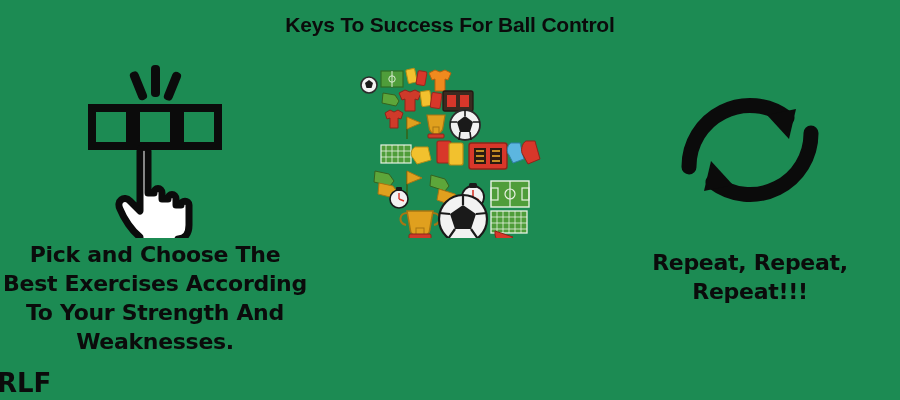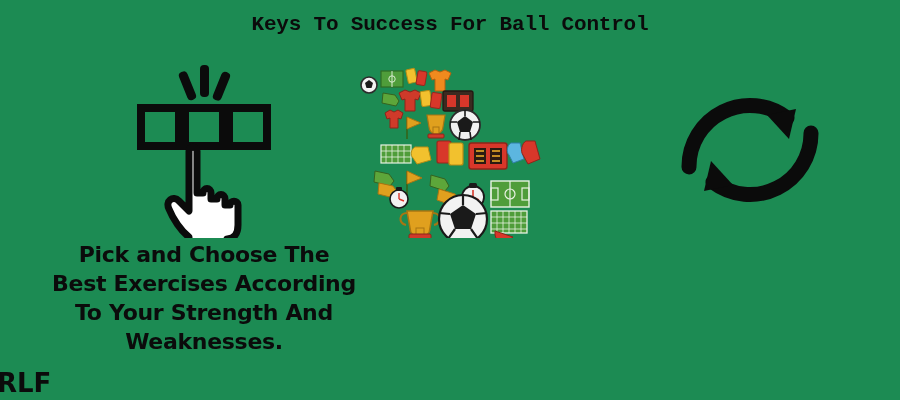--- a/index.html
+++ b/index.html
@@ -18,33 +18,33 @@
     height: 400px;
     background: #1c8b53;
     overflow: hidden;
   }
   #page-title {
     position: absolute;
     top: 13px;
     left: 0;
     width: 900px;
     text-align: center;
-    font-family: Liberation Mono, monospace;
+    font-family: Liberation Sans, sans-serif;
     font-weight: bold;
     font-size: 21px;
     letter-spacing: -0.2px;
     color: #0b0b0b;
     line-height: 1.1;
   }
   .column {
     position: absolute;
     top: 60px;
     height: 330px;
   }
-  #column-pick   { left: 12px;   width: 310px; padding-left: 37px; }
+  #column-pick   { left: 0px;   width: 310px; }
   #column-equip  { left: 310px; width: 285px; }
   #column-repeat { left: 600px; width: 300px; }
 
   .icon-area {
     height: 180px;
     display: flex;
     align-items: center;
     justify-content: center;
   }
   .caption {
@@ -263,16 +263,17 @@
 
             <path d="M136 58 A61 61 0 0 1 38 107"></path>
           </g>
 
           <path d="M92 40 L121 34 L114 64 Z" fill="#0b0b0b"></path>
 
           <path d="M58 110 L29 116 L36 86 Z" fill="#0b0b0b"></path>
         </svg>
       </span>
     </div>
+    <div class="caption" id="caption-repeat">Repeat, Repeat, Repeat!!!</div>
   </div>
 
   <div id="watermark">RLF</div>
 </div>
 
 </body></html>

